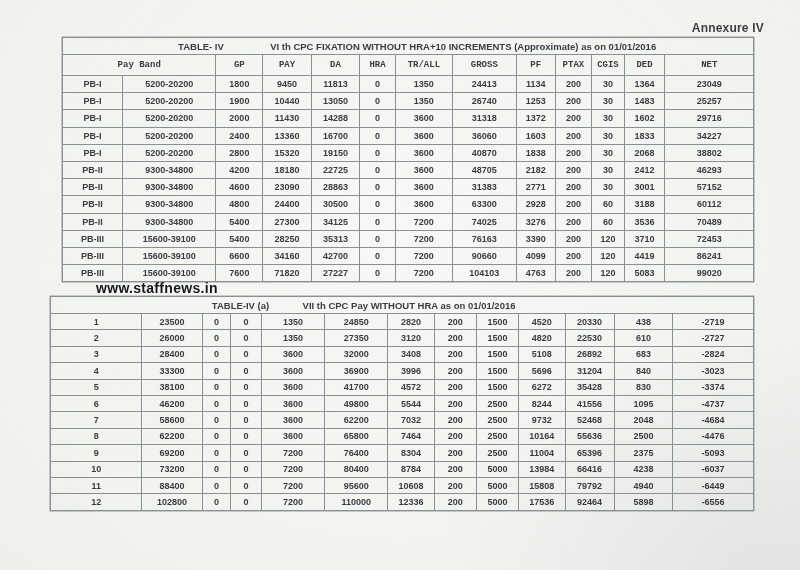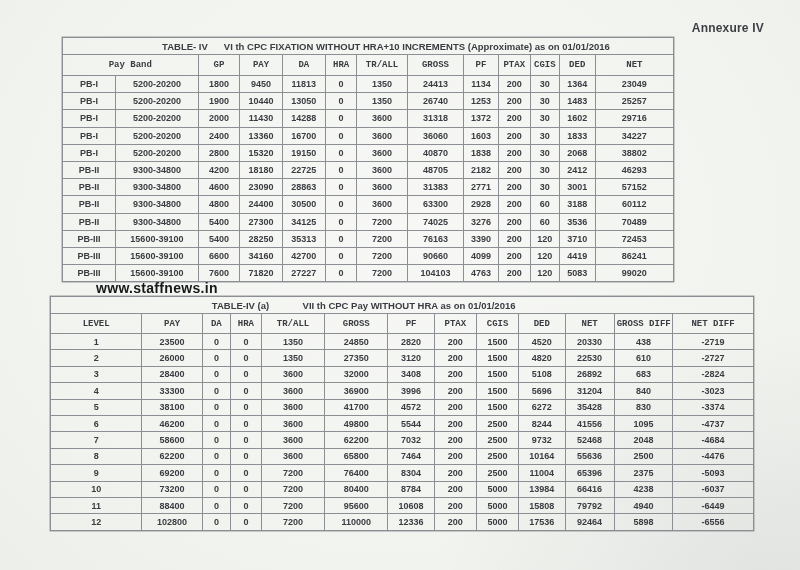--- a/index.html
+++ b/index.html
@@ -20,21 +20,21 @@
     background:transparent;
   }
   .tbl td,.tbl th{
     border:1px solid #8b8e92;
     font-size:9px;font-weight:600;color:#3a3c41;
     text-align:center;vertical-align:middle;
     padding:0 2px;overflow:hidden;white-space:nowrap;
   }
   .tbl{border:1px solid #6b6e72;box-shadow:0 0 0 .5px #9a9da0;}
   .tbl th{font-weight:bold;font-family:Liberation Mono, monospace;}
-  #table1{left:62px;top:37px;width:612px;}
+  #table1{left:62px;top:37px;width:692px;}
   #table2{left:50px;top:296px;width:704px;}
   .title-row td{height:16px;position:relative;border-bottom:1px solid #8b8e92;}
   .title-row .tbl-label,.title-row .tbl-title{
     position:absolute;top:0;height:100%;display:flex;align-items:center;justify-content:center;
     font-weight:bold;font-size:9.5px;white-space:nowrap;
   }
   #table1 .tbl-label{left:7%;width:26%;}
   #table1 .tbl-title{left:30%;width:56%;}
   #table2 .tbl-label{left:14%;width:26%;}
   #table2 .tbl-title{left:25%;width:52%;}
@@ -292,35 +292,20 @@
       <col style="width:8.3%">
     <col style="width:11.5%">
   </colgroup>
   <thead>
     <tr class="title-row">
       <td colspan="13">
         <span class="tbl-label">TABLE-IV (a)</span>
         <span class="tbl-title">VII th CPC Pay WITHOUT HRA as on 01/01/2016</span>
       </td>
     </tr>
-    <tr class="hdr-row">
-      <th>LEVEL</th>
-      <th>PAY</th>
-      <th>DA</th>
-      <th>HRA</th>
-      <th>TR/ALL</th>
-      <th>GROSS</th>
-      <th>PF</th>
-      <th>PTAX</th>
-      <th>CGIS</th>
-      <th>DED</th>
-      <th>NET</th>
-      <th>GROSS DIFF</th>
-      <th>NET DIFF</th>
-    </tr>
   </thead>
   <tbody>
       <tr>
         <td>1</td>
         <td>23500</td>
         <td>0</td>
         <td>0</td>
         <td>1350</td>
         <td>24850</td>
         <td>2820</td>

